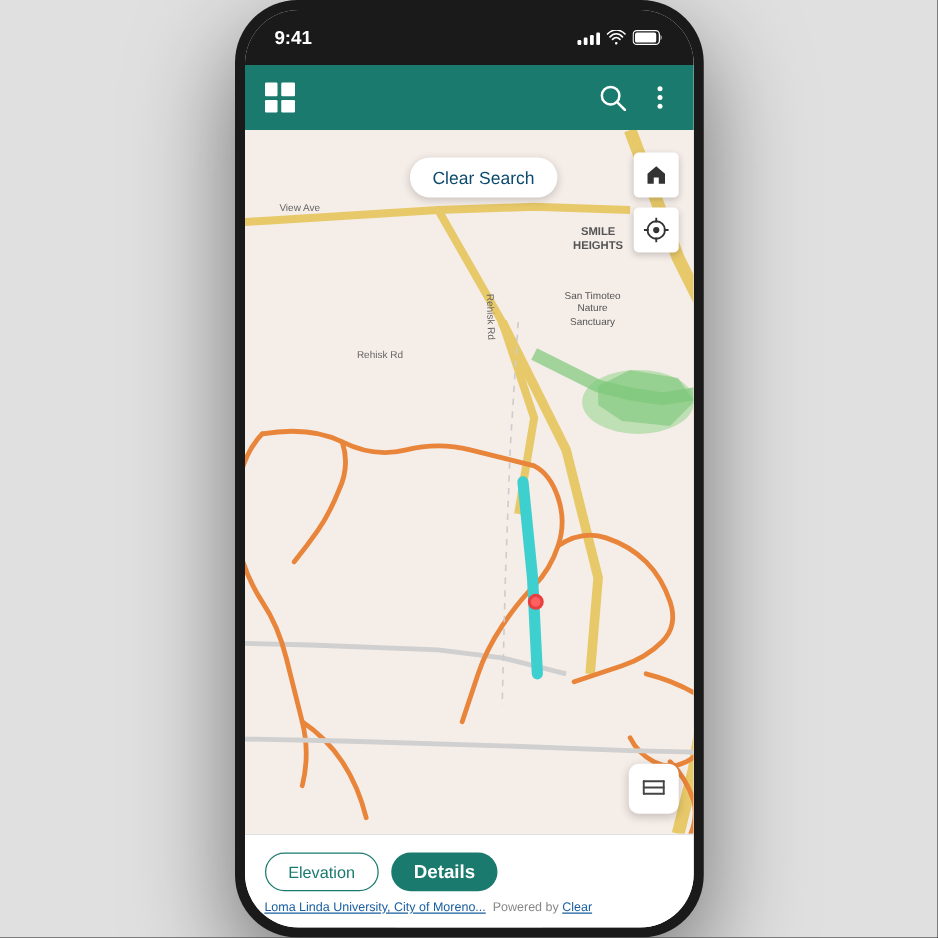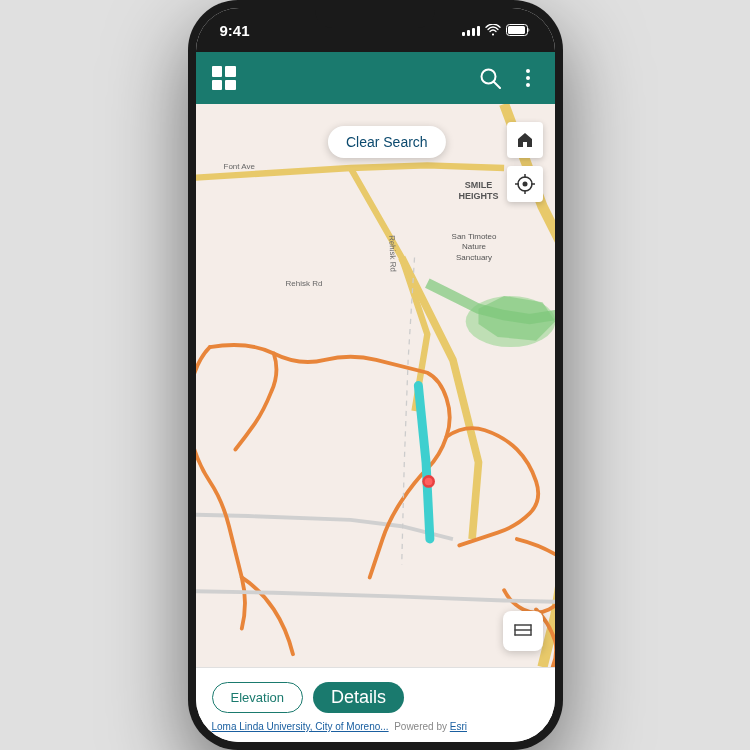--- a/index.html
+++ b/index.html
@@ -193,22 +193,22 @@
       font-size: 13px;
       font-weight: 400;
       cursor: pointer;
     }
     .btn-details {
       border: none;
       background: #1a7a6e;
       color: #fff;
       border-radius: 20px;
       padding: 5px 18px;
-      font-size: 18px;
-      font-weight: 400;
+      font-size: 15px;
+      font-weight: 700;
       cursor: pointer;
     }
     .bottom-attribution {
       font-size: 10px;
       color: #888;
     }
     .bottom-attribution span {
       color: #1a5fa0;
       text-decoration: underline;
     }
@@ -358,21 +358,21 @@
         <path d="M213 220 L215 240 L217 260 L219 280 L220 300 L221 320 L222 340" stroke="#3ecfcf" stroke-width="7" fill="none" stroke-linecap="round"></path>
 
         <circle cx="221" cy="295" r="5" fill="#e84040"></circle>
         <circle cx="221" cy="295" r="3" fill="#ff6060"></circle>
 
         <path d="M210 120 L205 200 L202 280 L200 360" stroke="#ccc" stroke-width="1" fill="none" stroke-dasharray="4,4"></path>
 
         <path d="M0 380 L100 382 L200 385 L280 388 L359 390" stroke="#d0d0d0" stroke-width="3" fill="none"></path>
       </svg>
 
-      <div class="font-label">Font Ave</div>
+      <div class="font-label">View Ave</div>
       <div class="pilgrim-label">Rehisk Rd</div>
 
       <div class="smile-heights-label">SMILE<br>HEIGHTS</div>
 
       <div class="san-timoteo-label">San Timoteo<br>Nature<br>Sanctuary</div>
 
       <div style="position:absolute;top:145px;left:178px;font-size:8px;color:#666;transform:rotate(88deg);z-index:5;white-space:nowrap;">Rehisk Rd</div>
 
       <div class="clear-search-bubble">Clear Search</div>
 
@@ -404,18 +404,18 @@
       </div>
     </div>
 
     <div class="bottom-panel">
       <div class="bottom-panel-buttons">
         <button class="btn-elevation">Elevation</button>
         <button class="btn-details">Details</button>
       </div>
       <div class="bottom-attribution">
         <span>Loma Linda University, City of Moreno...</span>
-        &nbsp;Powered by <span>Esri</span>
+        &nbsp;Powered by <span>Clear</span>
       </div>
     </div>
   </div>
   <div class="home-indicator"></div>
 </div>
 
 </body></html>

